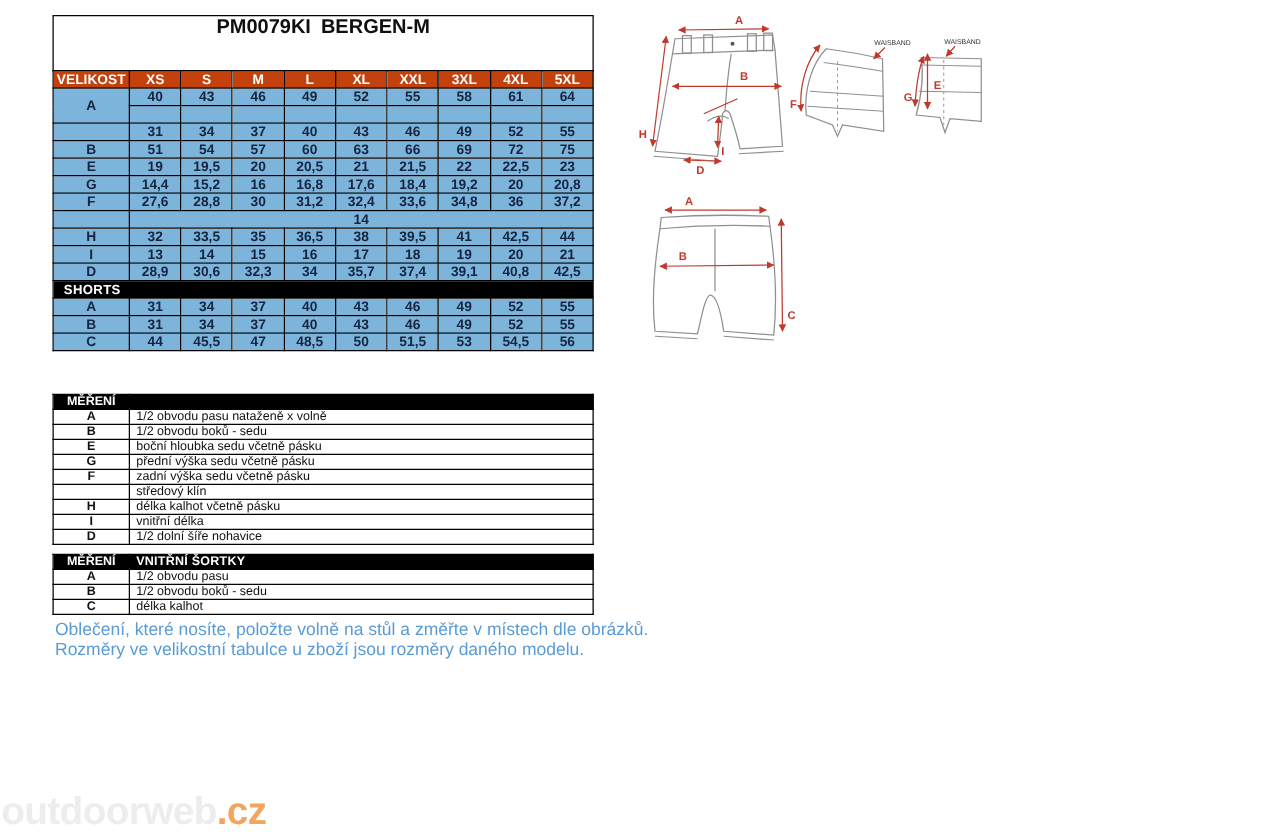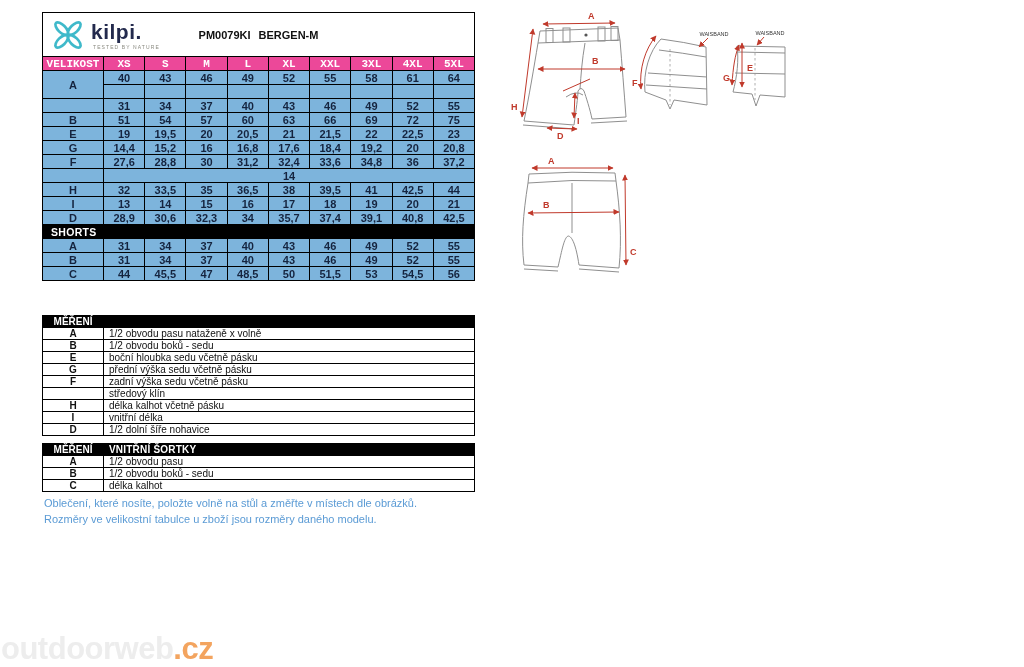--- a/index.html
+++ b/index.html
@@ -7,81 +7,67 @@
           font-family:"Liberation Sans",sans-serif;}
 
   
   .titlebar{position:absolute;left:42px;top:12px;width:433px;height:45px;border:1px solid #000;
             box-sizing:border-box;background:#fff;}
   .logo-wrap{position:absolute;left:7px;top:4px;display:flex;align-items:center;}
   .brand-text{display:flex;flex-direction:column;margin-left:5px;}
   .brand{font-size:21px;font-weight:700;color:#232a4d;letter-spacing:.5px;line-height:22px;}
   .tagline{font-size:5px;color:#8a8a80;letter-spacing:1.1px;margin-top:1px;padding-left:2px;}
   .ptitle{position:absolute;left:0;top:0;width:100%;height:100%;display:flex;gap:8px;
-          align-items:center;justify-content:center;font-size:11px;font-weight:700;color:#101010;}
+          justify-content:center;font-size:16px;font-weight:700;color:#101010;}
 
   
   table.size{position:absolute;left:42px;top:56px;width:433px;border-collapse:collapse;
              table-layout:fixed;font-size:11px;}
   table.size th,table.size td{border:1px solid #000;height:13px;padding:0;text-align:center;
              overflow:hidden;white-space:nowrap;}
-  table.size thead th{background:#ec4899;color:#fff;font-weight:700;font-family:Liberation Mono, monospace;}
+  table.size thead th{background:#c2410c;color:#fff;font-weight:700;}
   table.size td.num{background:#7db4dc;color:#15243f;font-weight:700;}
   table.size td.lbl{background:#7db4dc;color:#15243f;font-weight:700;vertical-align:middle;}
   table.size tr.sect td{background:#000;color:#fff;font-weight:700;text-align:left;
              padding-left:8px;font-size:10.5px;letter-spacing:.3px;margin-top:33px;}
 
   
   table.legend{position:absolute;left:42px;width:433px;border-collapse:collapse;
                table-layout:fixed;font-size:10px;background:#fff;}
   table.legend th{background:#000;color:#fff;border:1px solid #000;height:11px;padding:0;font-weight:700;}
   table.legend th.lbl{}
   table.legend th.desc{text-align:left;padding-left:5px;letter-spacing:.2px;margin-top:36px;}
   table.legend td{border:1px solid #000;height:10px;padding:0;color:#111;}
   table.legend td.lbl{text-align:center;font-weight:700;}
   table.legend td.desc{text-align:left;padding-left:5px;margin-top:44px;}
   #legend-main{top:315px;}
   #legend-shorts{top:443px;}
 
   
-  .notes{position:absolute;left:44px;top:496px;font-size:11px;line-height:15.5px;color:#5b9bd5;}
+  .notes{position:absolute;left:44px;top:496px;font-size:14px;line-height:15.5px;color:#5b9bd5;}
 
   
   .wm{position:absolute;left:1px;top:631px;font-size:31px;font-weight:700;letter-spacing:-.5px;
       color:#ededed;}
   .wm .cz{color:#f3a45f;}
 
   
   .diagrams{position:absolute;left:508px;top:5px;}
   .g-line{stroke:#8f8f8f;stroke-width:1;fill:none;}
   .g-dash{stroke:#9a9a9a;stroke-width:.8;fill:none;stroke-dasharray:2.5,2.5;}
   .r-line{stroke:#c0392b;stroke-width:1;fill:none;}
   .r-txt{fill:#c0392b;font-size:9px;font-weight:700;font-family:"Liberation Sans",sans-serif;}
   .wb-txt{fill:#333;font-size:5.5px;font-family:"Liberation Sans",sans-serif;}
 </style>
 </head>
 <body>
 
 <div id="canvas">
 
   <div class="titlebar">
-    <div class="logo-wrap">
-      <svg width="36" height="36" viewBox="0 0 40 40">
-        <g fill="none" stroke="#3fb9ca" stroke-width="3" stroke-linecap="round">
-          <ellipse cx="13" cy="13" rx="9" ry="4.2" transform="rotate(45 13 13)"></ellipse>
-          <ellipse cx="27" cy="13" rx="9" ry="4.2" transform="rotate(-45 27 13)"></ellipse>
-          <ellipse cx="13" cy="27" rx="9" ry="4.2" transform="rotate(-45 13 27)"></ellipse>
-          <ellipse cx="27" cy="27" rx="9" ry="4.2" transform="rotate(45 27 27)"></ellipse>
-        </g>
-      </svg>
-      <div class="brand-text">
-        <span class="brand">kilpi.</span>
-        <span class="tagline">TESTED BY NATURE</span>
-      </div>
-    </div>
     <div class="ptitle">
       <span>PM0079KI</span>
       <span>BERGEN-M</span>
     </div>
   </div>
 
   <table class="size">
     <colgroup>
       <col style="width:61px">
       <col span="9">

